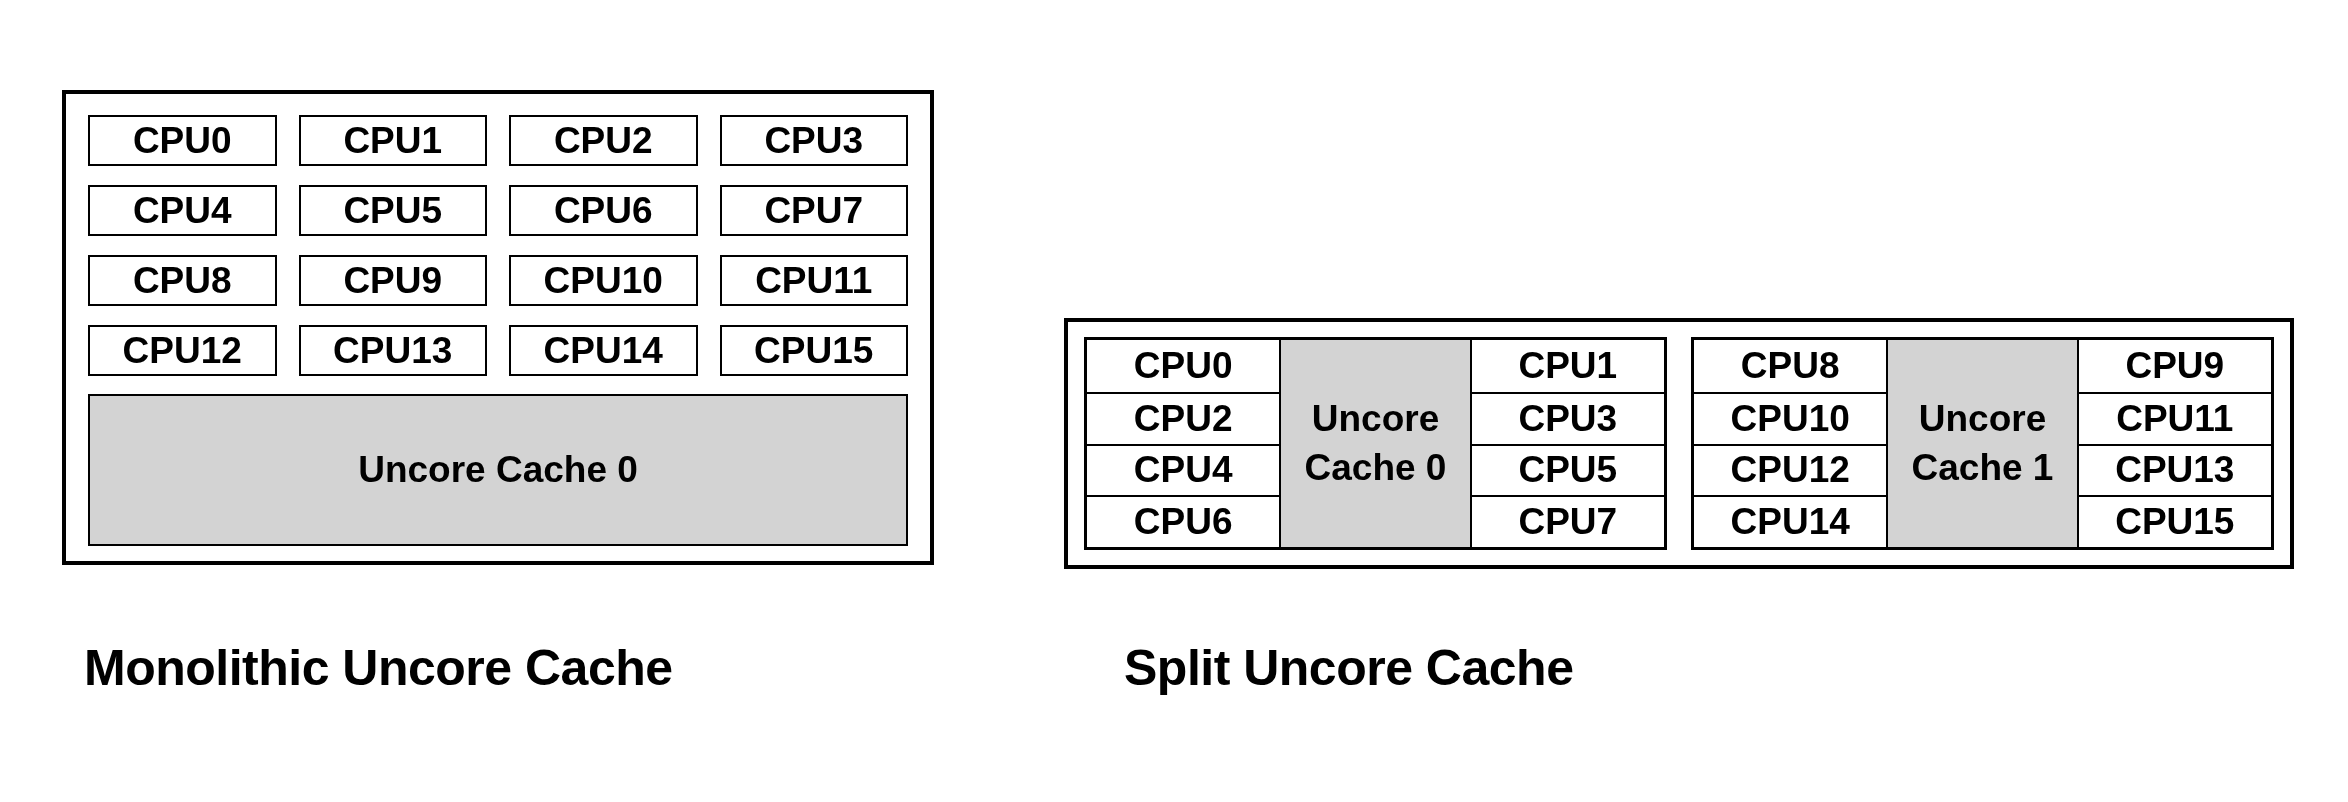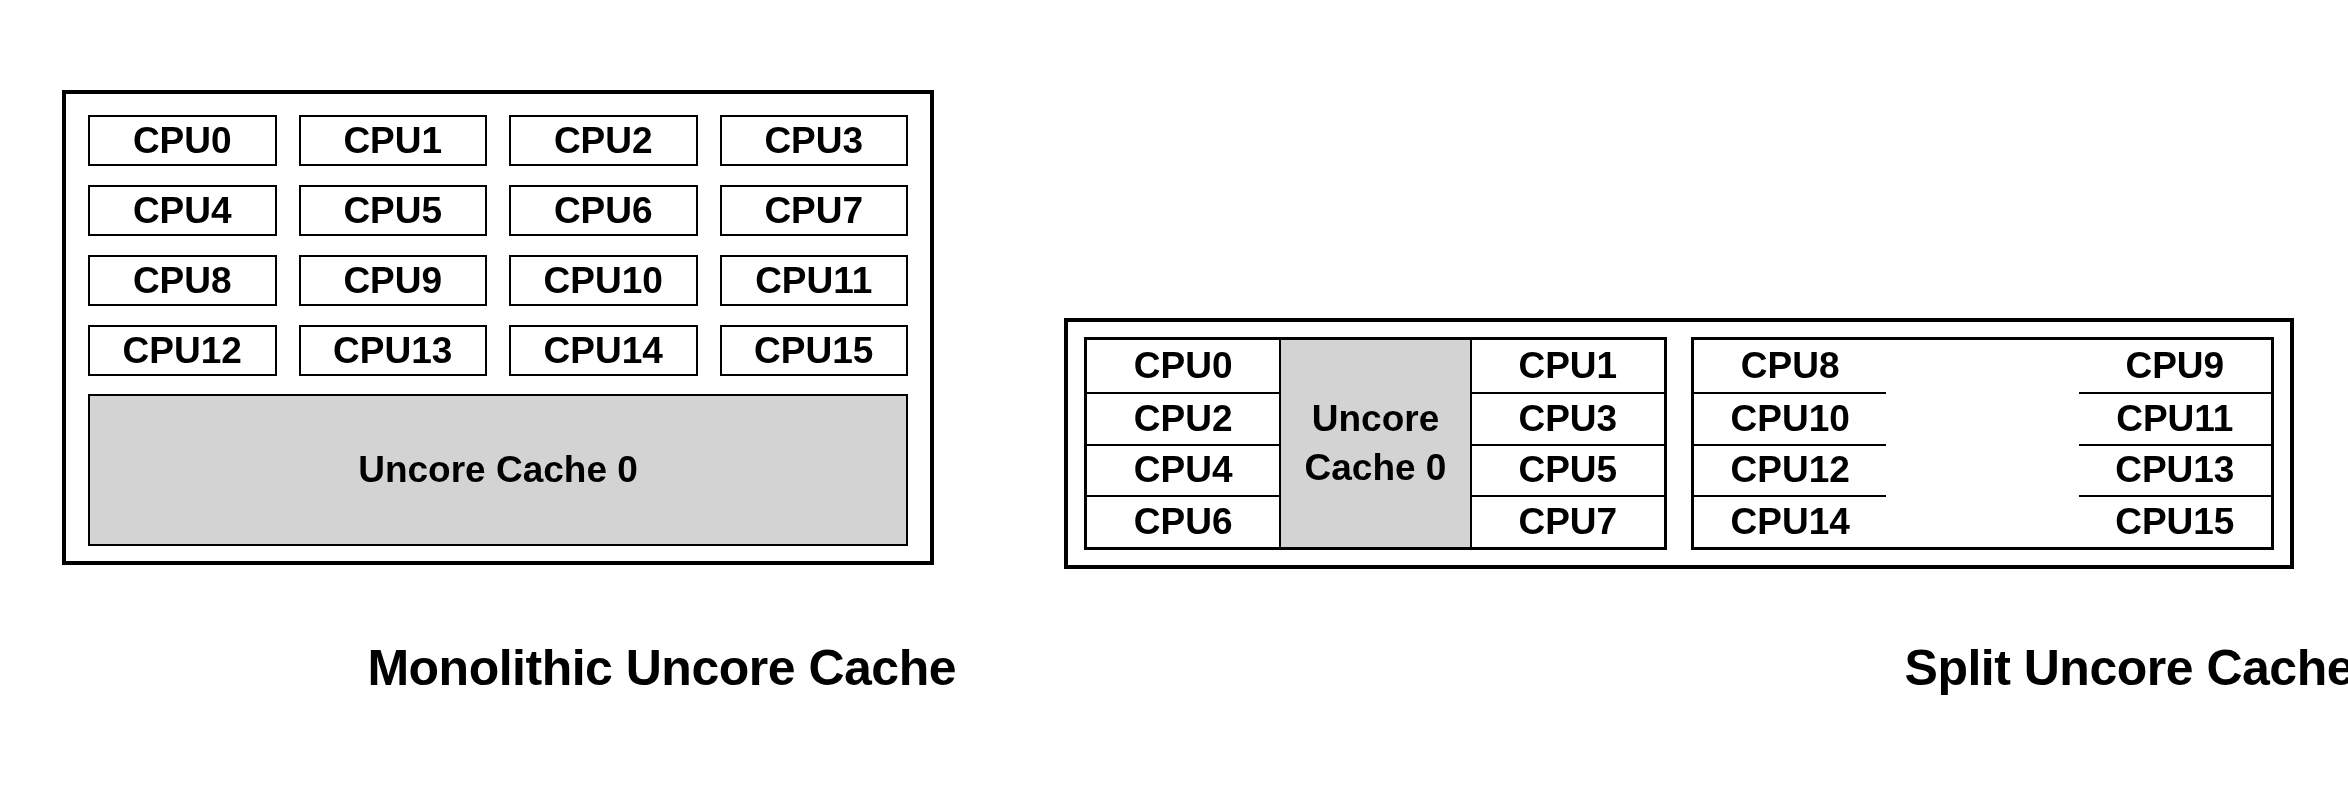--- a/index.html
+++ b/index.html
@@ -111,21 +111,21 @@
     font-size: 37px;
     line-height: 1.32;
     box-sizing: border-box;
     padding: 0 12px;
   }
 
   
   .caption {
     position: absolute;
     top: 640px;
-    text-align: right;
+    text-align: left;
     font-size: 50px;
     line-height: 56px;
     letter-spacing: -0.5px;
     white-space: nowrap;
   }
   .caption-mono  { left: 84px;   width: 872px; }
   .caption-split { left: 1124px; width: 1230px; }
 </style>
 </head>
 <body>
@@ -165,20 +165,21 @@
     <div class="sg-cell sg-right r1">CPU3</div>
     <div class="sg-cell sg-right r2">CPU5</div>
     <div class="sg-cell sg-right r3">CPU7</div>
   </div>
 
   <div class="split-group">
     <div class="sg-cell sg-left r0">CPU8</div>
     <div class="sg-cell sg-left r1">CPU10</div>
     <div class="sg-cell sg-left r2">CPU12</div>
     <div class="sg-cell sg-left r3">CPU14</div>
+    <div class="sg-cache" style="background-color: rgb(211, 211, 211);">Uncore Cache 1</div>
     <div class="sg-cell sg-right r0">CPU9</div>
     <div class="sg-cell sg-right r1">CPU11</div>
     <div class="sg-cell sg-right r2">CPU13</div>
     <div class="sg-cell sg-right r3">CPU15</div>
   </div>
 
 </div>
 <div class="caption caption-split">Split Uncore Cache</div>
 
 </body></html>

